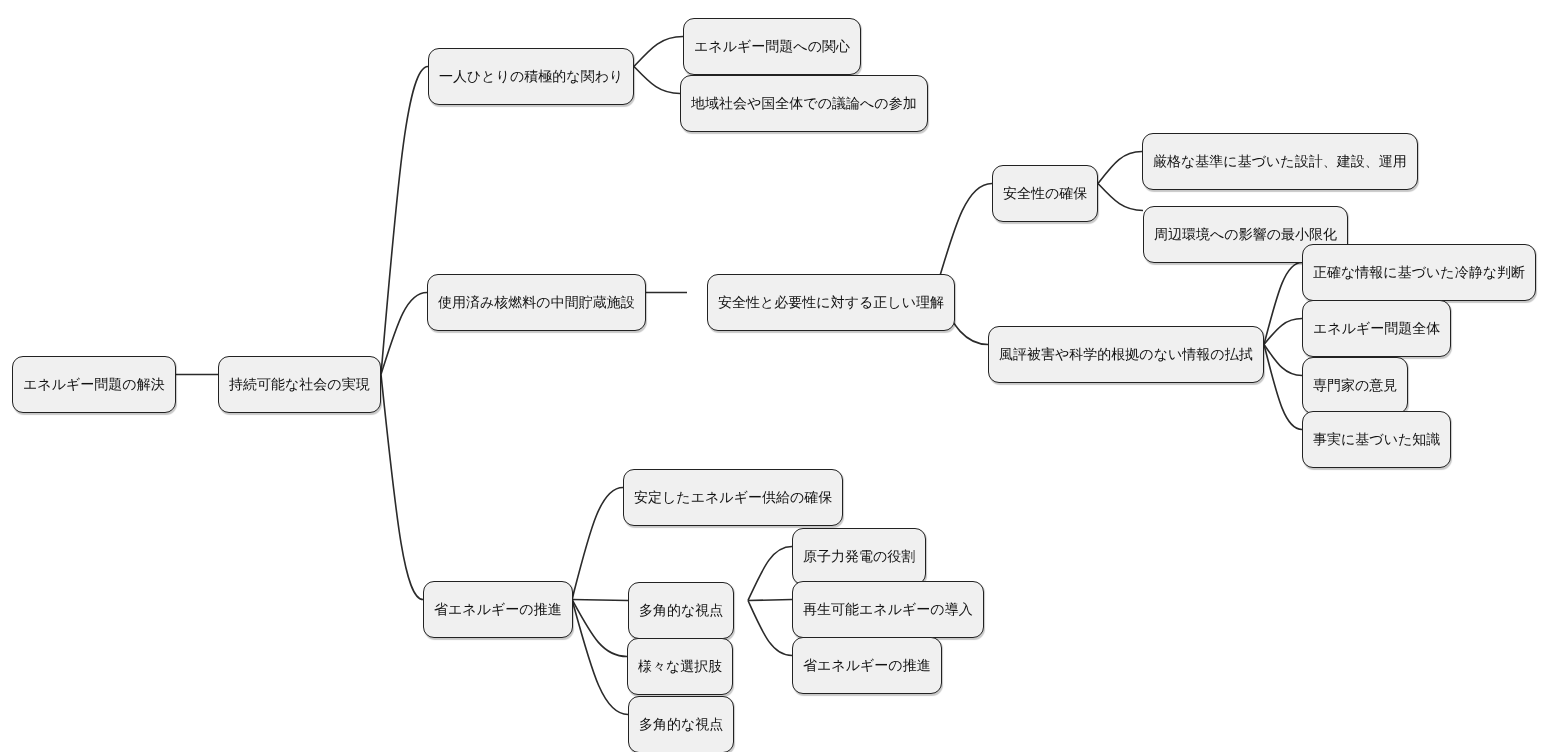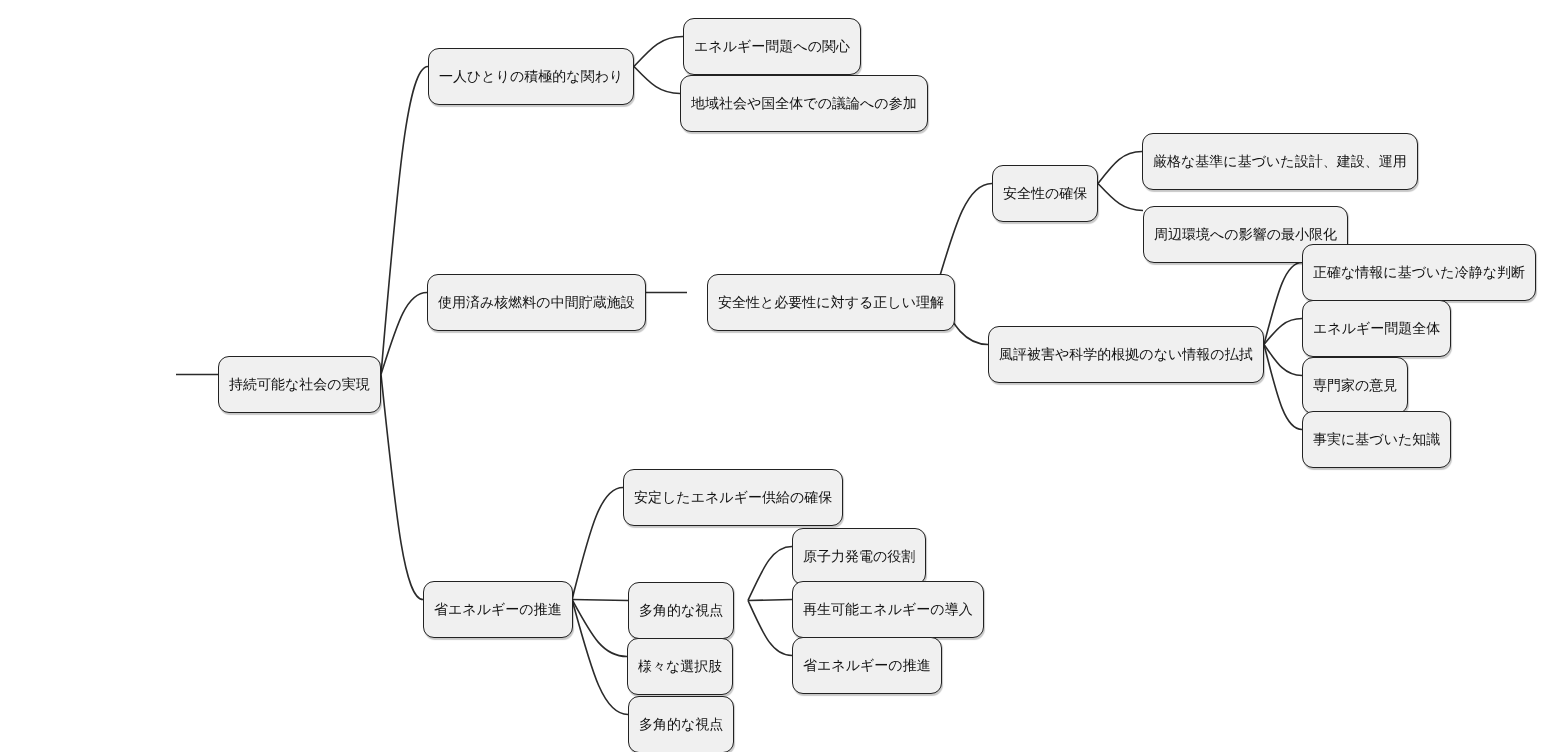--- a/index.html
+++ b/index.html
@@ -65,20 +65,21 @@
       <path d="M 1264 344.5 C 1277.3 397.2, 1284.9 429.5, 1302 429.5" stroke="#2b2b2b"></path>
       <path d="M 572 599.5 C 589.85 530.06, 600.05 487.5, 623 487.5" stroke="#2b2b2b"></path>
       <path d="M 572 599.5 L 628 600.5" stroke="#2b2b2b"></path>
       <path d="M 572 599.5 C 591.25 634.84, 602.25 656.5, 627 656.5" stroke="#2b2b2b"></path>
       <path d="M 572 599.5 C 591.6 670.8, 602.8 714.5, 628 714.5" stroke="#2b2b2b"></path>
       <path d="M 748 600.5 C 763.4 567.02, 772.2 546.5, 792 546.5" stroke="#2b2b2b"></path>
       <path d="M 748 600.5 L 792 599.5" stroke="#2b2b2b"></path>
       <path d="M 748 600.5 C 763.4 634.6, 772.2 655.5, 792 655.5" stroke="#2b2b2b"></path>
     </svg>
 
+<div class="node" style="left: 12px; top: 356px;">エネルギー問題の解決</div>
     <div class="node" style="left: 218px; top: 356px;">持続可能な社会の実現</div>
     <div class="node" style="left: 428px; top: 48px;">一人ひとりの積極的な関わり</div>
     <div class="node" style="left: 683px; top: 18px;">エネルギー問題への関心</div>
     <div class="node" style="left: 427px; top: 274px;">使用済み核燃料の中間貯蔵施設</div>
     <div class="node" style="left: 680px; top: 75px;">地域社会や国全体での議論への参加</div>
     <div class="node" style="left: 687px; top: 274px; margin-left: 20px;">安全性と必要性に対する正しい理解</div>
     <div class="node" style="left: 992px; top: 165px;">安全性の確保</div>
     <div class="node" style="left: 1142px; top: 133px;">厳格な基準に基づいた設計、建設、運用</div>
     <div class="node" style="left: 1143px; top: 192px; margin-top: 14px;">周辺環境への影響の最小限化</div>
     <div class="node" style="left: 988px; top: 326px;">風評被害や科学的根拠のない情報の払拭</div>

